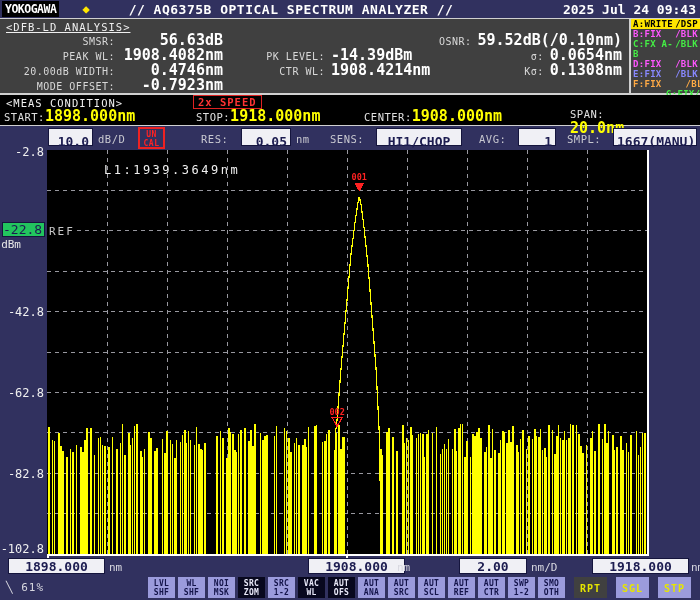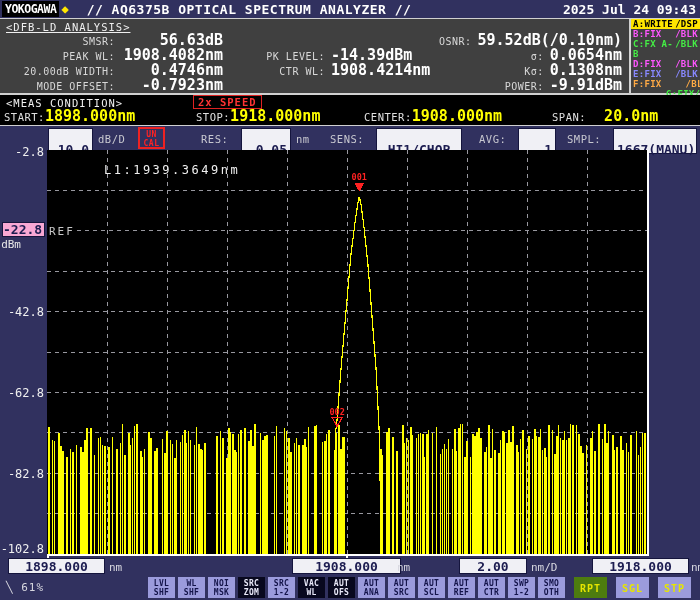--- a/index.html
+++ b/index.html
@@ -2,21 +2,21 @@
 <html><head>
 <meta charset="utf-8">
 <style>
   * { margin:0; padding:0; box-sizing:border-box; }
   body { background:#111; }
   .screen { position:relative; width:700px; height:600px; background:#31315f;
     font-family:"DejaVu Sans Mono", monospace; color:#fff; overflow:hidden; }
 
   
   .topbar { position:absolute; left:0; top:0; width:700px; height:18px;
-    display:flex; align-items:center; padding-left:2px; }
+    display:flex; align-items:center; padding-left:2px;gap:21px; }
   .brand { background:#000; color:#fff; font-weight:bold; font-size:11.5px;
     letter-spacing:-0.5px; padding:1px 3px; }
   .diamond { color:#ffe600; font-size:12px; margin-left:2px; }
   .apptitle { margin-left:18px; font-size:13px; font-weight:bold; letter-spacing:0.5px; }
   .datetime { margin-left:auto; margin-right:4px; font-size:13px; font-weight:bold; }
 
   
   .analysis { position:absolute; left:0; top:18px; width:700px; height:77px;
     background:#404040; border-top:1px solid #d0d0d0; border-bottom:2px solid #d0d0d0; }
   .an-title { position:absolute; left:6px; top:2px; font-size:10.5px; letter-spacing:1px;
@@ -40,37 +40,37 @@
   
   .meas { position:absolute; left:0; top:95px; width:700px; height:31px;
     background:#000; border-bottom:1px solid #d0d0d0; }
   .meas-title { position:absolute; left:6px; top:2px; font-size:10.5px; letter-spacing:1px; color:#f0f0f0; }
   .speed-badge { position:absolute; left:193px; top:0; border:1px solid #d22;
     color:#f33; font-size:10.5px; font-weight:bold; letter-spacing:1px; padding:0 4px; }
   .meas-fields { position:absolute; left:0; top:13px; width:700px; height:17px; }
   .mfield { position:absolute; display:flex; align-items:baseline; }
   .mlabel { font-size:10.5px; color:#e0e0e0; letter-spacing:0.5px; }
   .mvalue { font-size:15px; font-weight:bold; color:#ffff00; line-height:16px; }
-  .mf0{left:4px;} .mf1{left:196px;} .mf2{left:364px;} .mf3{left:552px;}
+  .mf0{left:4px;} .mf1{left:196px;} .mf2{left:364px;} .mf3{left:552px;flex-direction:column;}
   .mf3 .mvalue{margin-left:18px;}
 
   
   .settings { position:absolute; left:0; top:126px; width:700px; height:24px; }
   .sbox { position:absolute; top:2px; height:18px; background:#f0f0f5; color:#1c1c50;
     font-size:13px; font-weight:bold; line-height:17px; border:1px solid #15153d;
-    padding:12px 3px; text-align:right; }
+    padding:4px 3px; text-align:right; }
   .slabel { position:absolute; top:7px; font-size:10.5px; color:#c8c8d0; letter-spacing:0.5px; }
   .uncal { position:absolute; left:138px; top:1px; width:27px; height:22px;
     border:2px solid #e22; color:#f22; font-size:8px; font-weight:bold; line-height:9px;
     text-align:center; white-space:pre-line; padding-top:1px; letter-spacing:0.5px; }
 
   
   .ylab { position:absolute; left:0; width:44px; text-align:right; font-size:12px; color:#f0f0f0; }
   .refbox { position:absolute; left:2px; top:222px; width:43px; height:15px;
-    background:#f9a8d4; color:#1c1c50; font-size:13px; font-weight:bold; line-height:14px;
+    background:#22c55e; color:#1c1c50; font-size:13px; font-weight:normal; line-height:14px;
     text-align:right; padding-right:2px; border:1px solid #15153d; }
   .yunit { position:absolute; left:0; top:238px; width:21px; text-align:right;
     font-size:11px; color:#e8e8e8; }
 
   
   svg#plot { position:absolute; left:47px; top:150px; }
   .grid { stroke:#98989f; stroke-width:1; stroke-dasharray:4 4; }
   svg#plot { shape-rendering:crispEdges; }
   .l1t { fill:#f0f0f0; font-family:"DejaVu Sans Mono",monospace; font-size:12px; letter-spacing:2.5px; }
   .reft { fill:#c8c8c8; font-family:"DejaVu Sans Mono",monospace; font-size:11px; letter-spacing:2px; }
@@ -85,21 +85,21 @@
   
   .statusbar { position:absolute; left:0; top:577px; width:700px; height:16px; }
   .zoomind { position:absolute; left:6px; top:4px; font-size:11px; color:#d8d8e0; letter-spacing:1px; }
   .softkeys { position:absolute; left:148px; top:0; display:flex; align-items:flex-start; }
   .sk { width:27px; height:21px; margin-right:3px; font-size:8px; font-weight:bold;
     line-height:9px; text-align:center; white-space:pre-line; padding-top:1px;
     font-family:"DejaVu Sans Mono",monospace; border:none; cursor:pointer; letter-spacing:0.3px; }
   .sk.light { background:#9b9bdc; color:#14144a; }
   .sk.dark { background:#08081e; color:#e8e8f8; }
   .sk.wide { width:33px; line-height:19px; font-size:10px; letter-spacing:1px; margin-left:6px; }
-  .sk.dark-yellow { background:#4d7c0f; color:#e6e600; }
+  .sk.dark-yellow { background:#404040; color:#e6e600; }
   .sk.light-yellow { background:#9b9bdc; color:#e6e600; }
 </style>
 </head>
 <body>
 
 <div class="screen">
 
   <div class="topbar">
     <span class="brand">YOKOGAWA</span>
     <span class="diamond">◆</span>
@@ -138,24 +138,20 @@
           <span class="c3">
             <span class="al">Kσ:</span>
             <span class="av">0.1308nm</span>
           </span>
         </div>
         <div class="an-row">
           <span class="al c1l">MODE OFFSET:</span>
           <span class="av c1v">-0.7923nm</span>
           <span class="al c2l"></span>
           <span class="av c2v"></span>
-          <span class="c3">
-            <span class="al">POWER:</span>
-            <span class="av">-9.91dBm</span>
-          </span>
         </div>
       </div>
     <div class="traces" id="trace-panel">
         <div class="trace-row" style="color: rgb(0, 0, 0); background: rgb(255, 230, 0);">
           <span>A:WRITE</span>
           <span>/DSP</span>
         </div>
         <div class="trace-row" style="color: rgb(255, 85, 255);">
           <span>B:FIX</span>
           <span>/BLK</span>
@@ -466,21 +462,21 @@
       <text x="312.30000000000246" y="29.8236" text-anchor="middle" class="mkt">001</text>
       <polygon points="285.1000000000022,267.468 295.1000000000022,267.468 290.1000000000022,276.468" fill="none" stroke="#ff2222" stroke-width="1.2"></polygon>
       <text x="290.1000000000022" y="265.468" text-anchor="middle" class="mkt">002</text>
       <text x="57" y="24" class="l1t">L1:1939.3649nm</text>
       <text x="2" y="85" class="reft">REF</text>
     </svg>
 
   <div class="xaxis">
     <span class="xbox" style="left:8px;width:97px;">1898.000</span>
     <span class="xunit" style="left:109px;">nm</span>
-    <span class="xbox" style="left:292px;width:109px;">1908.000</span>
+    <span class="xbox" style="left:308px;width:97px;">1908.000</span>
     <span class="xunit" style="left:397px;">nm</span>
     <span class="xbox" style="left:459px;width:68px;">2.00</span>
     <span class="xunit" style="left:531px;">nm/D</span>
     <span class="xbox" style="left:592px;width:97px;">1918.000</span>
     <span class="xunit" style="left:691px;">nm</span>
   </div>
 
   <div class="statusbar">
     <span class="zoomind"><span>╲</span> <span>61%</span></span>
     <span class="softkeys" id="softkeys">

